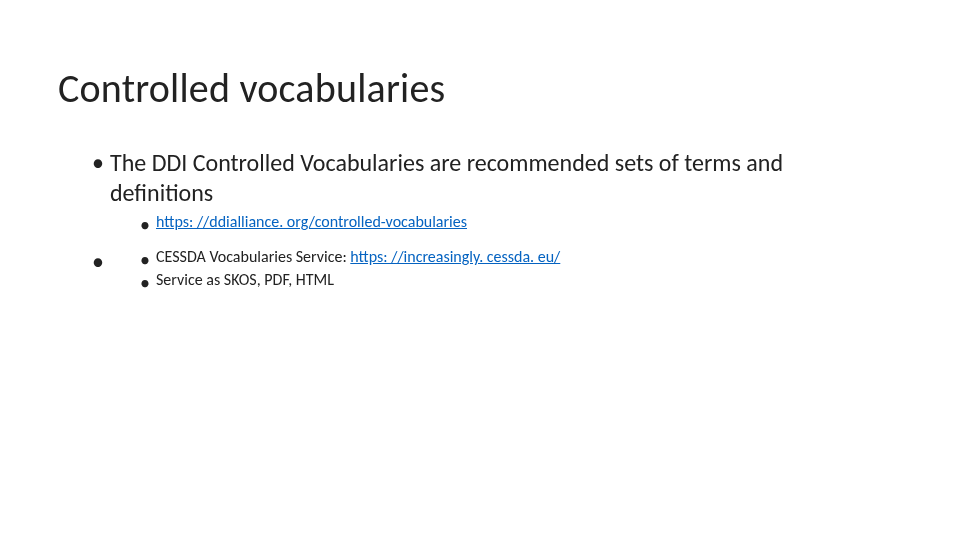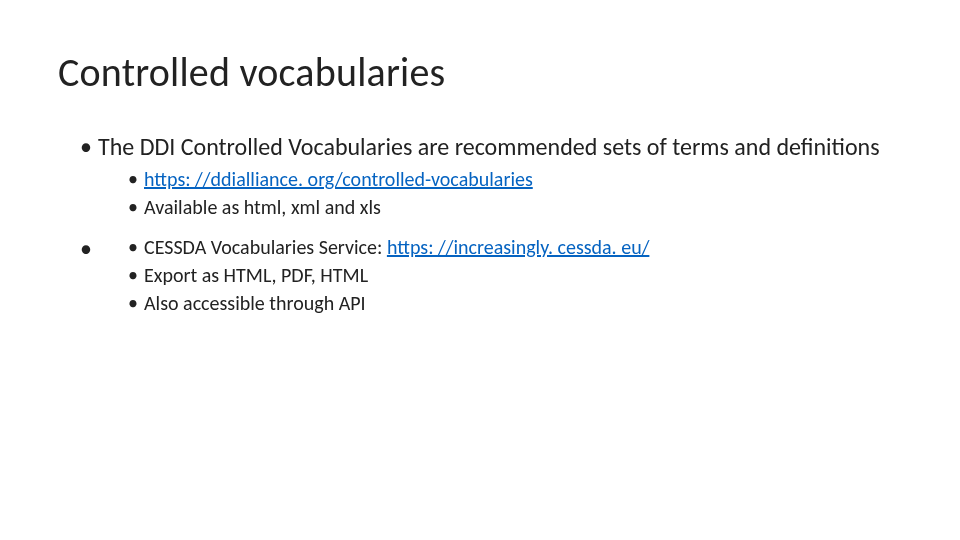--- a/index.html
+++ b/index.html
@@ -11,30 +11,30 @@
     font-family: "Calibri", "Segoe UI", Arial, sans-serif;
     color: #1a1a1a;
   }
   .slide {
     box-sizing: border-box;
     width: 960px;
     height: 540px;
     padding: 50px 60px 40px 58px;
   }
   h1.title {
-    margin: 0 0 36px 0;
+    margin: 16px 0 36px 0;
     font-weight: 400;
     font-size: 40px;
     line-height: 1.15;
     color: #222;
     letter-spacing: 0.2px;
   }
   ul.lvl1 {
     list-style: none;
-    margin: 4px;
+    margin: 16px;
     padding: 0 0 0 18px;
   }
   ul.lvl1 > li {
     position: relative;
     font-size: 24px;
     line-height: 1.25;
     margin: 0 0 6px 0;
     padding-left: 18px;
     color: #222;
   }
@@ -46,21 +46,21 @@
     font-size: 24px;
     color: #222;
   }
   ul.lvl2 {
     list-style: none;
     margin: 4px 0 14px 0;
     padding: 0 0 0 30px;
   }
   ul.lvl2 > li {
     position: relative;
-    font-size: 20px;
+    font-size: 16px;
     line-height: 1.3;
     margin: 0 0 2px 0;
     padding-left: 16px;
     color: #222;
   }
   ul.lvl2 > li::before {
     content: "•";
     position: absolute;
     left: 0;
     top: 0;
@@ -80,29 +80,27 @@
   <h1 class="title">Controlled vocabularies</h1>
 
   <ul class="lvl1">
 
     <li>
       <span>The DDI Controlled Vocabularies are recommended sets of terms and definitions</span>
       <ul class="lvl2">
         <li>
           <a class="link" href="#">https: //ddialliance. org/controlled-vocabularies</a>
         </li>
-        <li>Available as html, xml and xls</li>
       </ul>
     </li>
 
     <li>
       <ul class="lvl2">
         <li>
           <span>CESSDA Vocabularies Service: </span><a class="link" href="#">https: //increasingly. cessda. eu/</a>
         </li>
-        <li>Export as HTML, PDF, HTML</li>
-        <li>Also accessible through API</li>
+        <li>Service as SKOS, PDF, HTML</li>
       </ul>
     </li>
 
   </ul>
 
 </div>
 
 </body></html>

